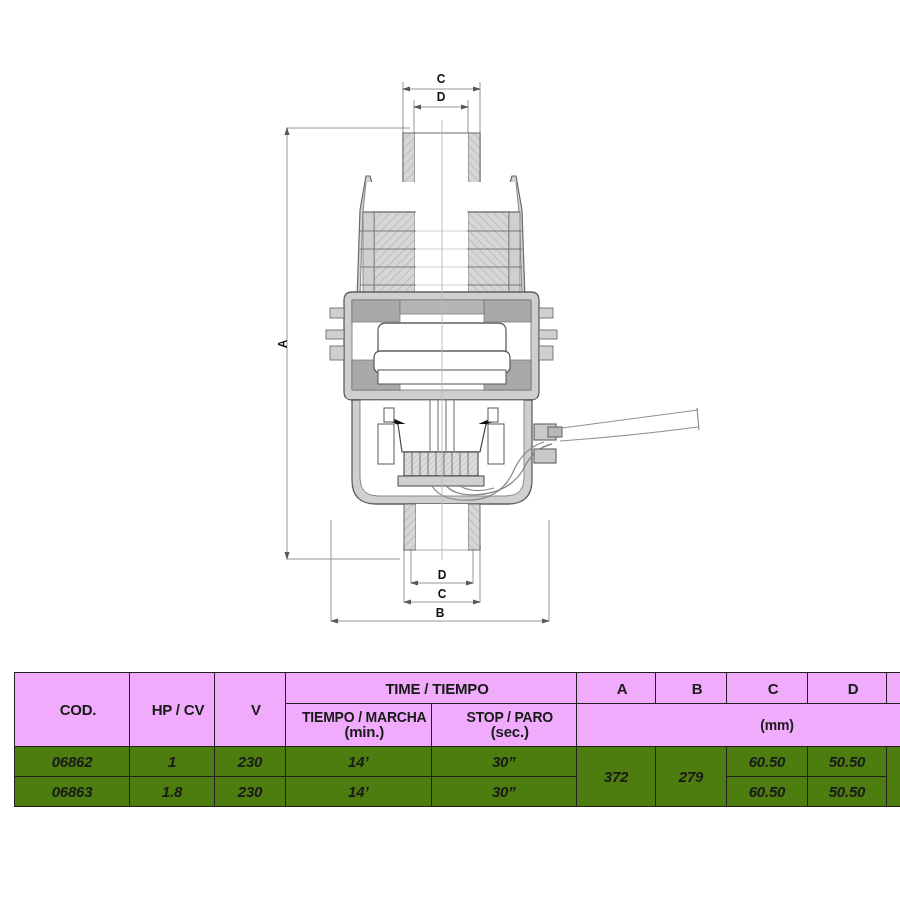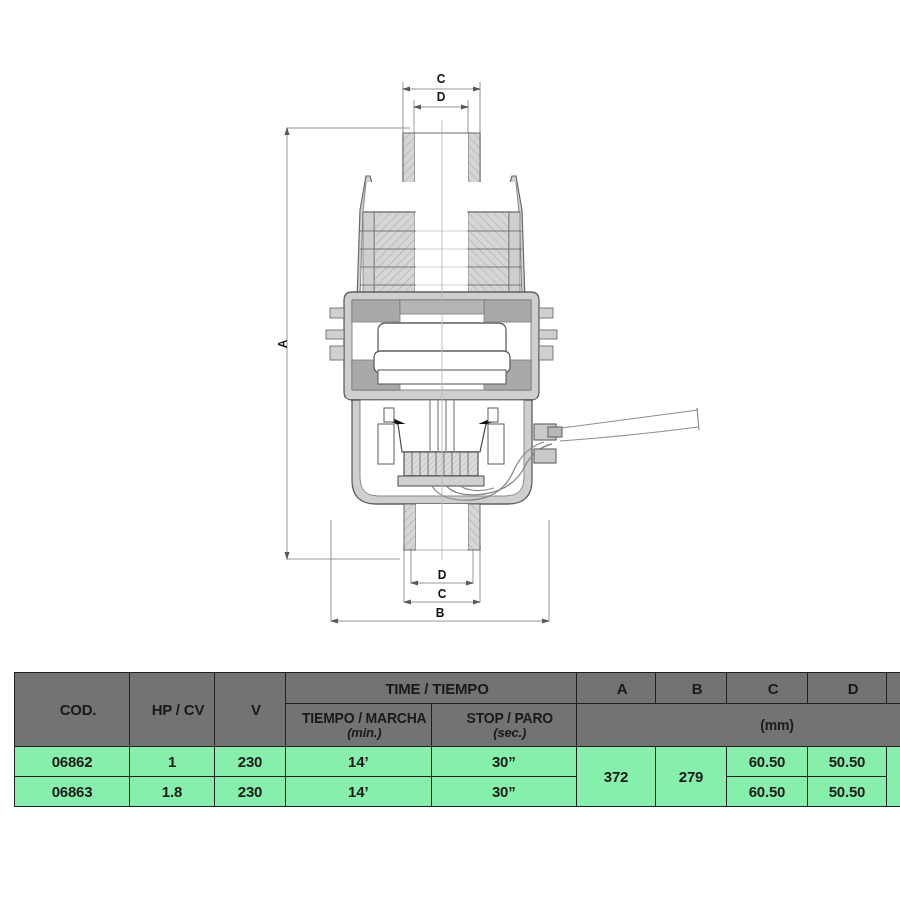--- a/index.html
+++ b/index.html
@@ -13,29 +13,29 @@
   
   #spec-table-wrap{position:absolute;left:14px;top:672px;width:872px;}
   table.spec{border-collapse:collapse;width:872px;table-layout:fixed;
              font-family:"Liberation Sans",sans-serif;}
   table.spec th,table.spec td{
       border:1px solid #231f20;
       text-align:center;vertical-align:middle;
       font-weight:bold;color:#1a1a1a;padding:0;
       letter-spacing:-0.2px;
   }
-  table.spec thead th{background:#737373;padding-left:12px;}
-  table.spec tbody td{background:#86efac;}
+  table.spec thead th{background:#f0abfc;padding-left:12px;}
+  table.spec tbody td{background:#4d7c0f;font-style:italic;}
   .outerT{border-top-width:2px;}
   .outerL{border-left-width:2px;}
   .outerR{border-right-width:2px;}
   .outerB{border-bottom-width:2px;}
   .h-main{font-size:15px;height:30px;}
   .h-sub{font-size:14px;height:42px;line-height:1.05;}
-  .h-sub .u2{display:block;font-size:13px;font-style:italic;}
+  .h-sub .u2{display:block;font-size:15px;}
   .cell{font-size:15px;height:29px;}
 </style>
 </head>
 <body>
 
 <div id="page">
 
   <div id="drawing">
     <svg width="900" height="655" viewBox="0 0 900 655" xmlns="http://www.w3.org/2000/svg">
       <defs>

